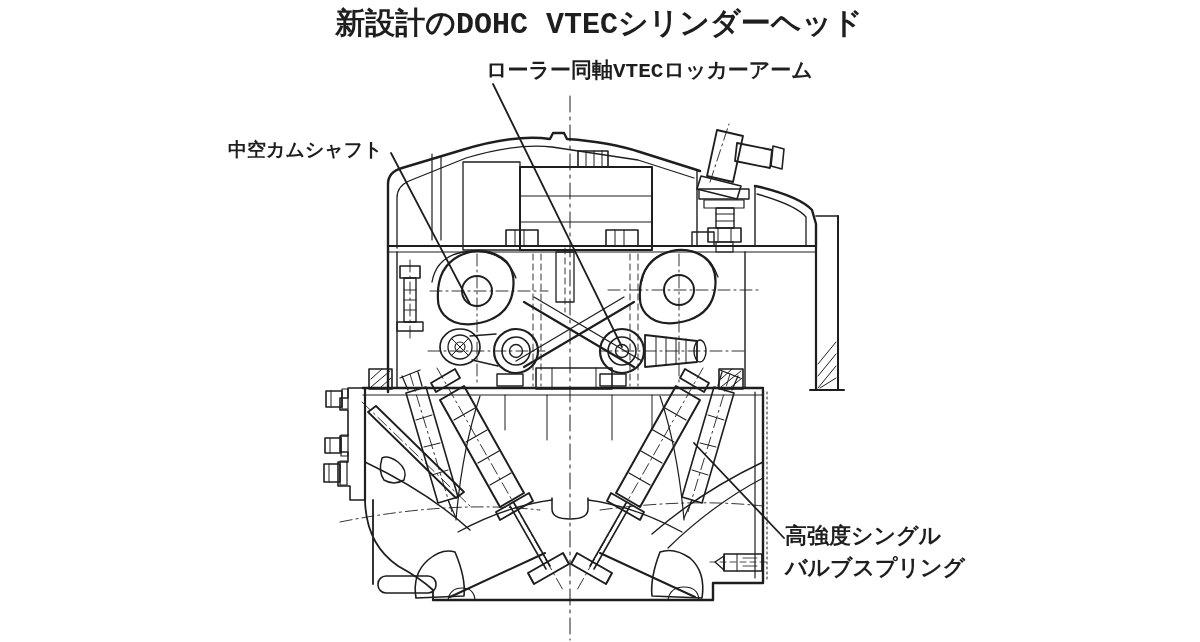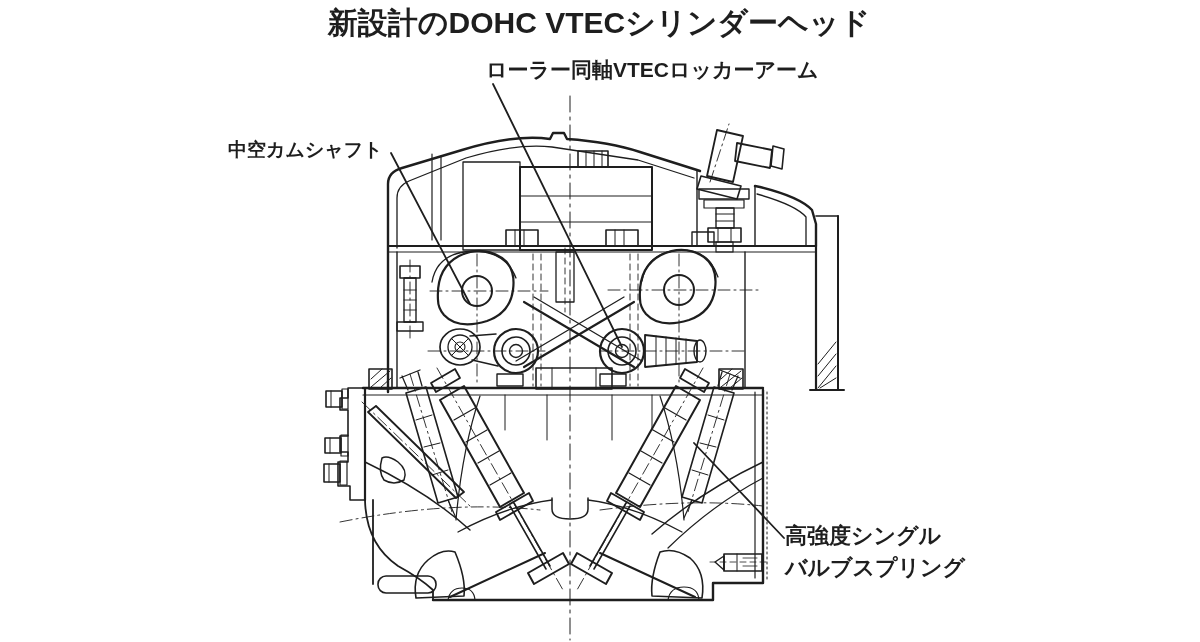--- a/index.html
+++ b/index.html
@@ -1,20 +1,20 @@
 <!DOCTYPE html>
 <html style="--ink: #1e1e1e; --bg: #ffffff;"><head>
 <meta charset="utf-8">
 <style>
   :root { --ink:#1e1e1e; --bg:#ffffff; }
   html,body { margin:0; padding:0; background:#fff; }
   .page {
     position:relative; width:1200px; height:642px;
     background:var(--bg); overflow:hidden;
-    font-family:Liberation Sans, sans-serif;
+    font-family:Liberation Mono, monospace;
   }
   svg { position:absolute; left:0; top:0; }
   svg * { vector-effect:non-scaling-stroke; }
   .ln  { stroke:var(--ink); fill:none; stroke-linecap:round; stroke-linejoin:round; }
   .t   { fill:var(--ink); font-weight:bold; }
   .dd  { stroke-dasharray:12 4 2 4; }
   .dsh { stroke-dasharray:6 4; }
   .dot { stroke-dasharray:2 3; }
 </style>
 </head>

